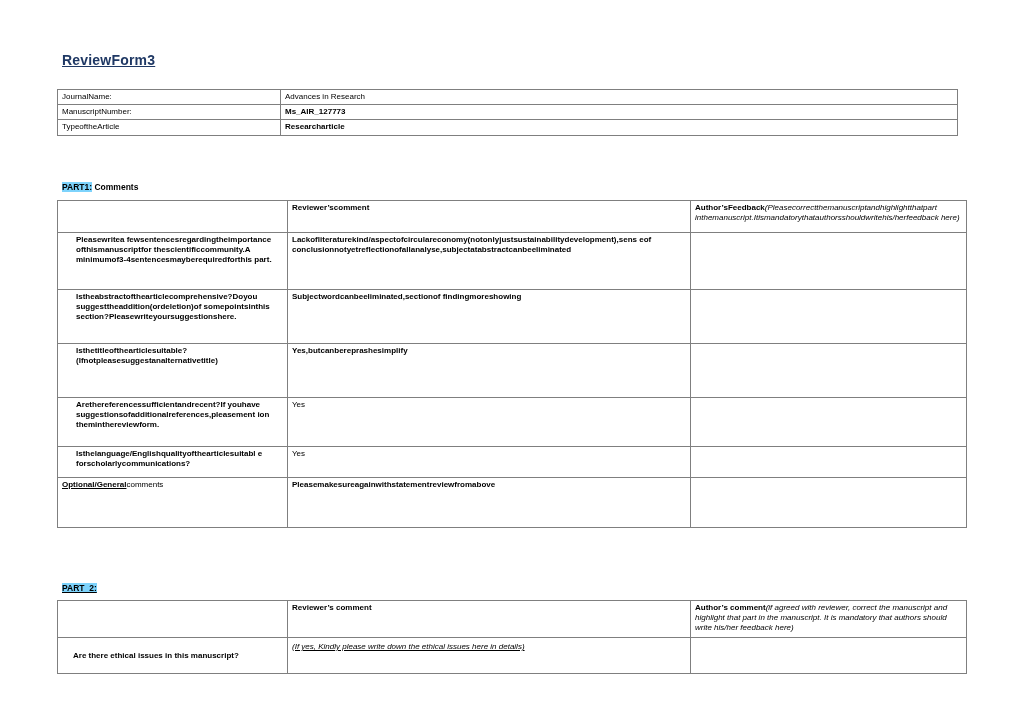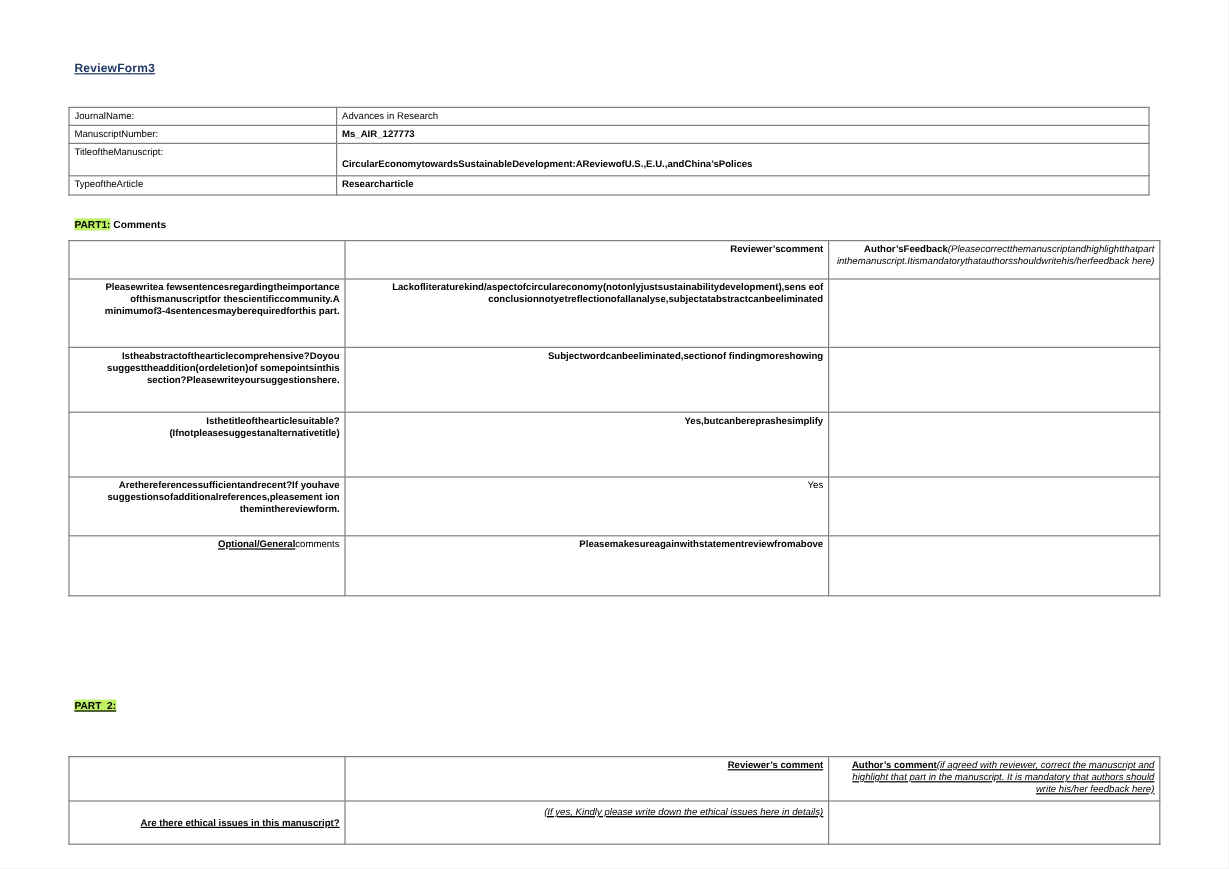--- a/index.html
+++ b/index.html
@@ -4,42 +4,42 @@
 <style>
   * { margin:0; padding:0; box-sizing:border-box; }
   html,body { background:#e8e8e8; }
   .page {
     position:relative; width:1024px; height:724px; background:#ffffff;
     font-family:"Liberation Sans", sans-serif; color:#000;
     margin:0 auto; overflow:hidden;
   }
   .title {
     position:absolute; top:52px; left:62px;
-    font-size:10px; font-weight:bold; color:#1f3864;
+    font-size:14px; font-weight:bold; color:#1f3864;
     text-decoration:underline; letter-spacing:.2px;
   }
   table { border-collapse:collapse; table-layout:fixed; }
   td { border:1px solid #7f7f7f; font-size:8px; line-height:10px; vertical-align:top; padding:2px 4px; overflow:hidden; overflow-wrap:break-word; word-wrap:break-word; }
   .info-table { position:absolute; top:89px; left:57px; width:900px; border:1px solid #595959; }
   .info-table .lbl { width:223px;margin-left:21px; }
   .info-table .val { width:677px; }
   .bold { font-weight:bold; }
   .r15 td { height:15px; }
   .r27 td { height:27px; }
   .r16 td { height:16px; }
   .val-bottom { vertical-align:bottom; padding-bottom:4px; }
   .part-label { position:absolute; left:62px; font-size:8.5px; font-weight:bold; }
   .part1-label { top:182px; }
   .part2-label { top:583px; }
-  .hl { background:#bef264; }
+  .hl { background:#7dd3fc; }
   .ul { text-decoration:underline; }
   .pre { white-space:pre; }
-  .review-table { position:absolute; left:57px; width:909px; border:1px solid #595959;text-align:right; }
+  .review-table { position:absolute; left:57px; width:909px; border:1px solid #595959; }
   .part1-table { top:200px; }
-  .part2-table { top:630px;text-decoration:underline; }
+  .part2-table { top:600px; }
   .review-table .c1 { width:230px; }
   .review-table .c2 { width:403px; }
   .review-table .c3 { width:276px; }
   .q { font-weight:bold; padding-left:18px; }
   .q-flush { font-weight:bold; padding-left:4px;margin-top:13px; }
   .c-bold { font-weight:bold; }
   .hdr i { font-style:italic; font-weight:normal; }
   .h32 td { height:32px; }
   .h57 td { height:57px; }
   .h54 td { height:54px; }
@@ -66,24 +66,20 @@
   <table class="info-table">
     <tbody>
         <tr class="r15">
       <td class="lbl">JournalName:</td>
       <td class="val">Advances in Research</td>
     </tr>
     <tr class="r15">
       <td class="lbl">ManuscriptNumber:</td>
       <td class="val bold">Ms_AIR_127773</td>
     </tr>
-    <tr class="r27">
-      <td class="lbl">TitleoftheManuscript:</td>
-      <td class="val bold val-bottom">CircularEconomytowardsSustainableDevelopment:AReviewofU.S.,E.U.,andChina’sPolices</td>
-    </tr>
     <tr class="r16">
       <td class="lbl">TypeoftheArticle</td>
       <td class="val bold">Researcharticle</td>
     </tr>
   </tbody>
     </table>
 
   <div class="part-label part1-label">
     <span class="hl">PART1:</span>
     <span>Comments</span>
@@ -106,20 +102,25 @@
       <td class="c2 c-bold">Subjectwordcanbeeliminated,sectionof findingmoreshowing</td>
       <td class="c3"></td>
     </tr>
     <tr class="h54">
       <td class="c1 q">Isthetitleofthearticlesuitable? (Ifnotpleasesuggestanalternativetitle)</td>
       <td class="c2 c-bold">Yes,butcanbereprashesimplify</td>
       <td class="c3"></td>
     </tr>
     <tr class="h49">
       <td class="c1 q">Arethereferencessufficientandrecent?If youhave suggestionsofadditionalreferences,pleasement ion theminthereviewform.</td>
+      <td class="c2">Yes</td>
+      <td class="c3"></td>
+    </tr>
+    <tr class="h31">
+      <td class="c1 q">Isthelanguage/Englishqualityofthearticlesuitabl e forscholarlycommunications?</td>
       <td class="c2">Yes</td>
       <td class="c3"></td>
     </tr>
     <tr class="h50">
       <td class="c1 q-flush"><span class="ul bold">Optional/General</span><span style="font-weight:normal">comments</span></td>
       <td class="c2 c-bold">Pleasemakesureagainwithstatementreviewfromabove</td>
       <td class="c3"></td>
     </tr>
   </tbody>
     </table>

